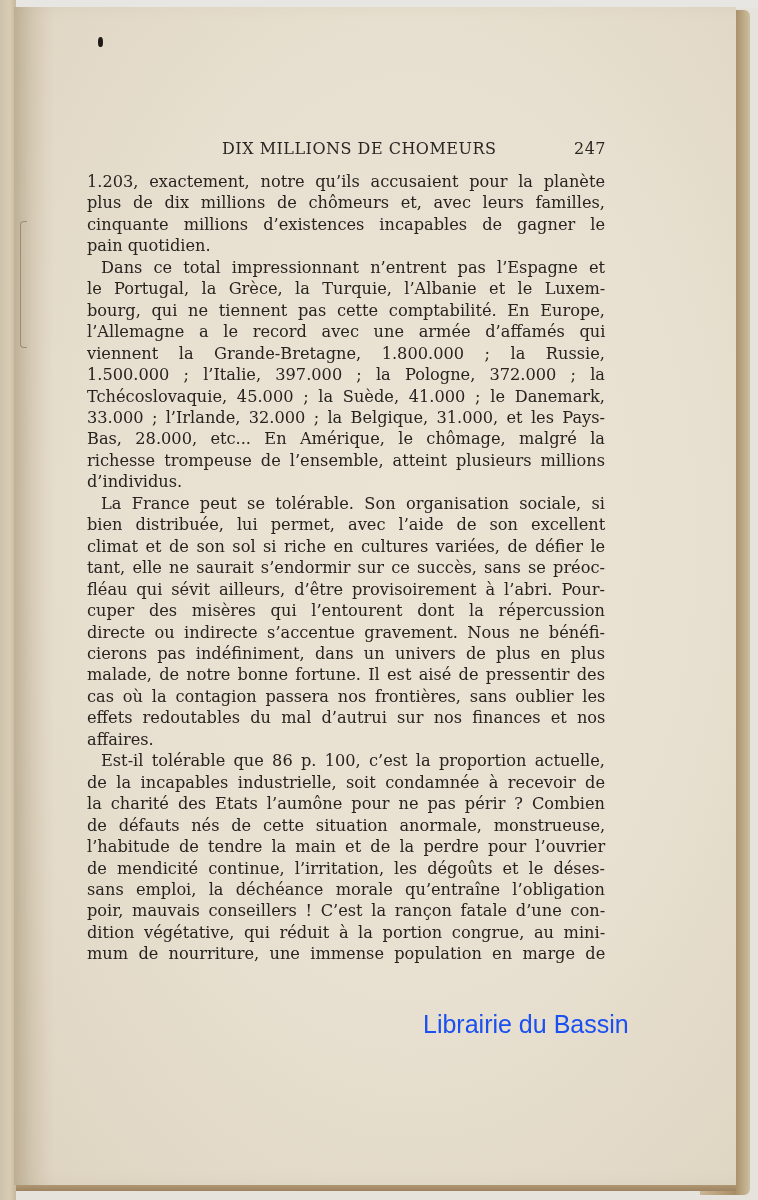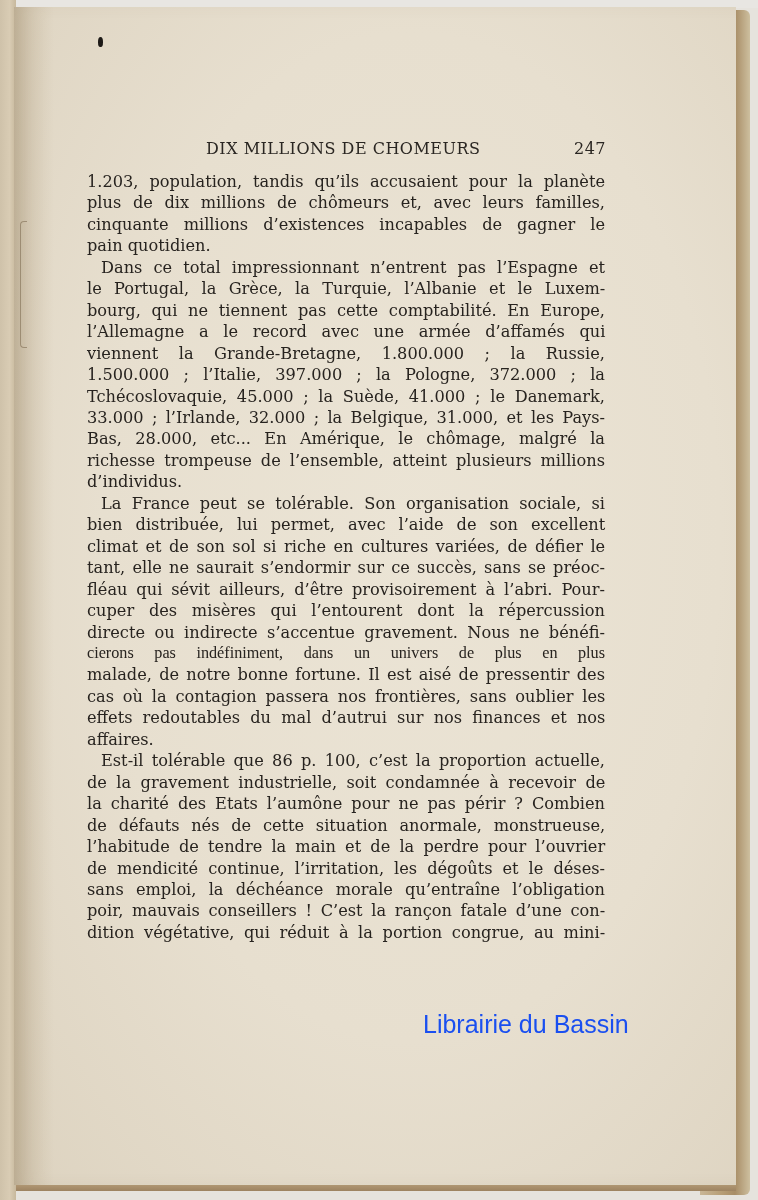--- a/index.html
+++ b/index.html
@@ -73,21 +73,21 @@
       position: absolute;
       left: 88px; top: 139px;
       width: 518px;
       height: 22px;
       color: #2a2622;
       font-size: 16px;
       letter-spacing: 0.5px;
     }
     .running-title {
       position: absolute;
-      left: 118px; top: 0;
+      left: 134px; top: 0;
       white-space: nowrap;
       text-align: right;
     }
     .page-number {
       position: absolute;
       right: 0; top: 0;
     }
     .body-text {
       position: absolute;
       left: 87px; top: 171px;
@@ -137,21 +137,21 @@
   <div class="pencil-bracket"></div>
 </div>
 
 <div class="running-head">
   <span class="running-title">DIX MILLIONS DE CHOMEURS</span>
   <span class="page-number">247</span>
 </div>
 
 <div class="body-text" id="body-text">
     <p>
-      <span class="line" style="white-space: nowrap; display: block; word-spacing: 4.71429px;">1.203, population, tandis qu’ils accusaient pour la planète</span>
+      <span class="line" style="white-space: nowrap; display: block; word-spacing: 4.71429px;">1.203, exactement, notre qu’ils accusaient pour la planète</span>
       <span class="line" style="white-space: nowrap; display: block; word-spacing: 6.44444px;">plus de dix millions de chômeurs et, avec leurs familles,</span>
       <span class="line" style="white-space: nowrap; display: block; word-spacing: 9.83333px;">cinquante millions d’existences incapables de gagner le</span>
       <span class="line last">pain quotidien.</span>
     </p>
     <p>
       <span class="line indent" style="white-space: nowrap; display: block; word-spacing: 4px;">Dans ce total impressionnant n’entrent pas l’Espagne et</span>
       <span class="line" style="white-space: nowrap; display: block; word-spacing: 7.22222px;">le Portugal, la Grèce, la Turquie, l’Albanie et le Luxem-</span>
       <span class="line" style="white-space: nowrap; display: block; word-spacing: 5.5px;">bourg, qui ne tiennent pas cette comptabilité. En Europe,</span>
       <span class="line" style="white-space: nowrap; display: block; word-spacing: 9.5px;">l’Allemagne a le record avec une armée d’affamés qui</span>
       <span class="line" style="white-space: nowrap; display: block; word-spacing: 15.3333px;">viennent la Grande-Bretagne, 1.800.000 ; la Russie,</span>
@@ -163,32 +163,33 @@
       <span class="line last">d’individus.</span>
     </p>
     <p>
       <span class="line indent" style="white-space: nowrap; display: block; word-spacing: 4.875px;">La France peut se tolérable. Son organisation sociale, si</span>
       <span class="line" style="white-space: nowrap; display: block; word-spacing: 7.875px;">bien distribuée, lui permet, avec l’aide de son excellent</span>
       <span class="line" style="white-space: nowrap; display: block; word-spacing: 2.33333px;">climat et de son sol si riche en cultures variées, de défier le</span>
       <span class="line" style="white-space: nowrap; display: block; word-spacing: 2px;">tant, elle ne saurait s’endormir sur ce succès, sans se préoc-</span>
       <span class="line" style="white-space: nowrap; display: block; word-spacing: 3.75px;">fléau qui sévit ailleurs, d’être provisoirement à l’abri. Pour-</span>
       <span class="line" style="white-space: nowrap; display: block; word-spacing: 9.57143px;">cuper des misères qui l’entourent dont la répercussion</span>
       <span class="line" style="white-space: nowrap; display: block; word-spacing: 4.28571px;">directe ou indirecte s’accentue gravement. Nous ne bénéfi-</span>
-      <span class="line" style="white-space: nowrap; display: block; word-spacing: 5px; font-family: Liberation Serif, serif;">cierons pas indéfiniment, dans un univers de plus en plus</span>
+      <span class="line" style="white-space: nowrap; display: block; word-spacing: 5px;">cierons pas indéfiniment, dans un univers de plus en plus</span>
       <span class="line" style="white-space: nowrap; display: block; word-spacing: 2.1px;">malade, de notre bonne fortune. Il est aisé de pressentir des</span>
       <span class="line" style="white-space: nowrap; display: block; word-spacing: 3.66667px;">cas où la contagion passera nos frontières, sans oublier les</span>
       <span class="line" style="white-space: nowrap; display: block; word-spacing: 5px;">effets redoutables du mal d’autrui sur nos finances et nos</span>
       <span class="line last">affaires.</span>
     </p>
     <p>
       <span class="line indent" style="white-space: nowrap; display: block; word-spacing: 1.55556px;">Est-il tolérable que 86 p. 100, c’est la proportion actuelle,</span>
-      <span class="line" style="white-space: nowrap; display: block; word-spacing: 4.25px;">de la gravement industrielle, soit condamnée à recevoir de</span>
+      <span class="line" style="white-space: nowrap; display: block; word-spacing: 4.25px;">de la incapables industrielle, soit condamnée à recevoir de</span>
       <span class="line" style="white-space: nowrap; display: block; word-spacing: 3.8px;">la charité des Etats l’aumône pour ne pas périr ? Combien</span>
       <span class="line" style="white-space: nowrap; display: block; word-spacing: 6.57143px;">de défauts nés de cette situation anormale, monstrueuse,</span>
       <span class="line" style="white-space: nowrap; display: block; word-spacing: 4px;">l’habitude de tendre la main et de la perdre pour l’ouvrier</span>
       <span class="line" style="white-space: nowrap; display: block; word-spacing: 4.875px;">de mendicité continue, l’irritation, les dégoûts et le déses-</span>
       <span class="line" style="white-space: nowrap; display: block; word-spacing: 7px;">sans emploi, la déchéance morale qu’entraîne l’obligation</span>
       <span class="line" style="white-space: nowrap; display: block; word-spacing: 3.55556px;">poir, mauvais conseillers ! C’est la rançon fatale d’une con-</span>
       <span class="line" style="white-space: nowrap; display: block; word-spacing: 4.44444px;">dition végétative, qui réduit à la portion congrue, au mini-</span>
+      <span class="line" style="white-space: nowrap; display: block; word-spacing: 5.125px;">mum de nourriture, une immense population en marge de</span>
     </p>
   </div>
 
 <div class="watermark">Librairie du Bassin</div>
 
 </body></html>

